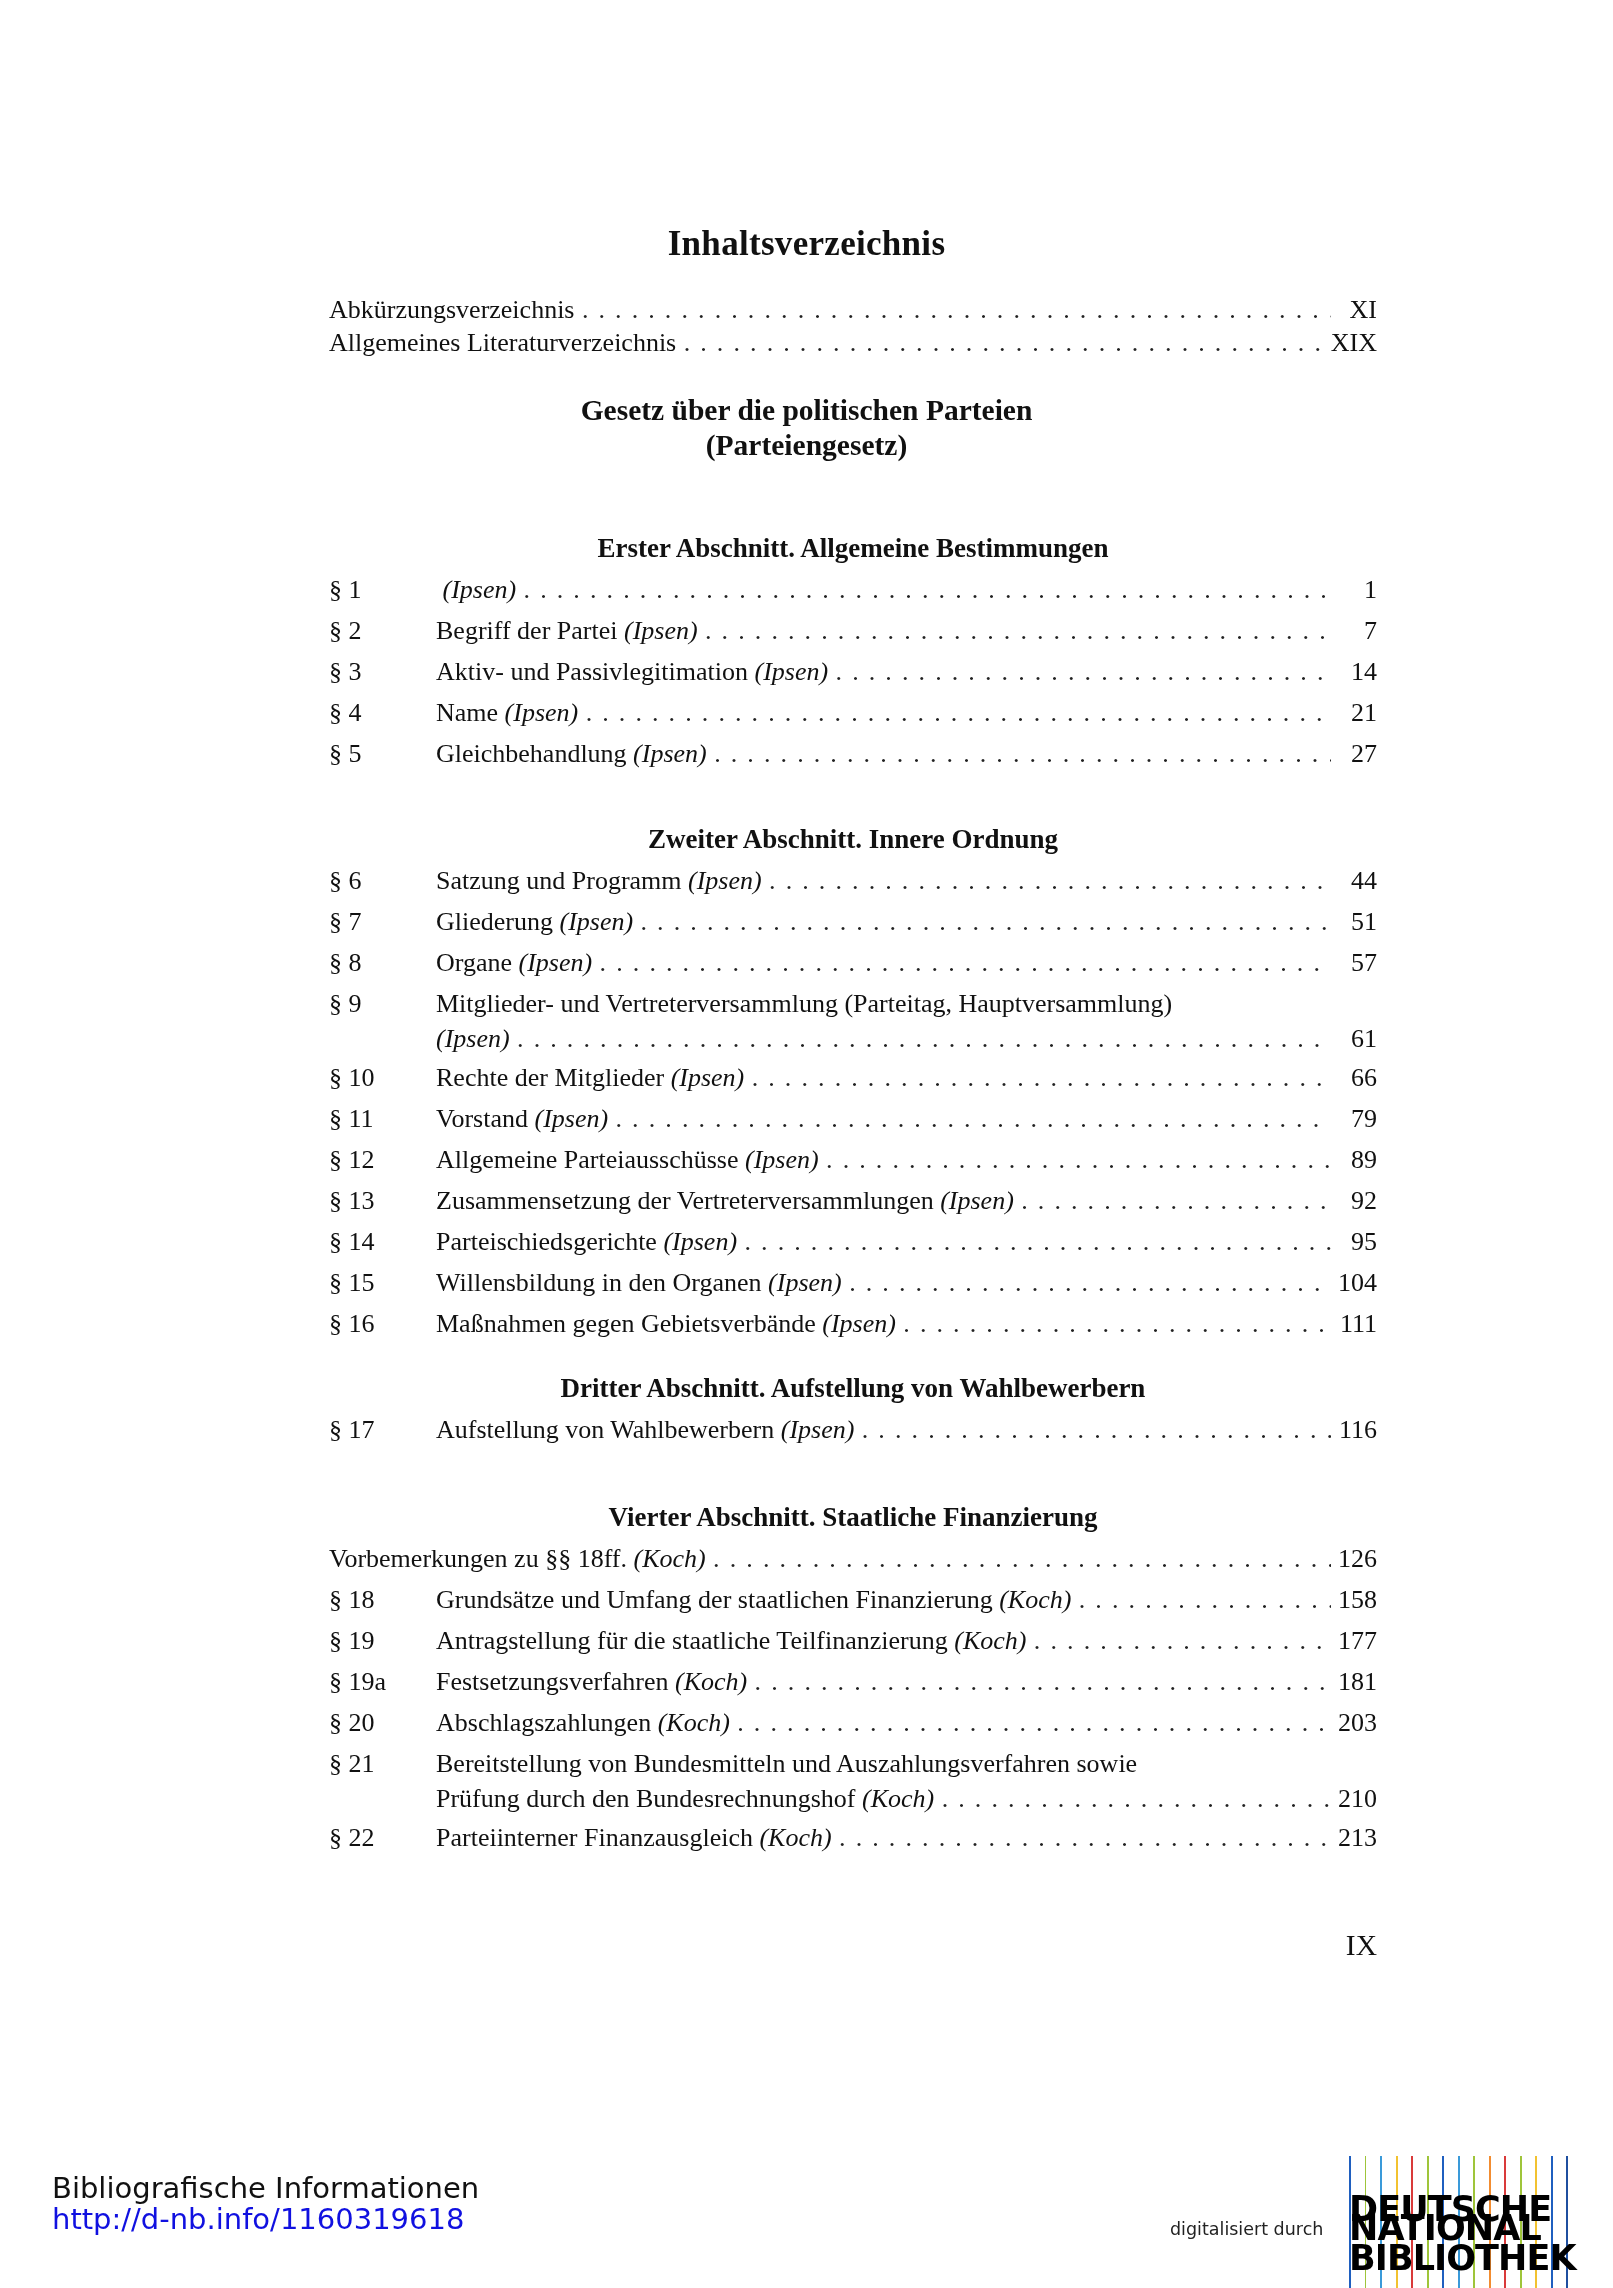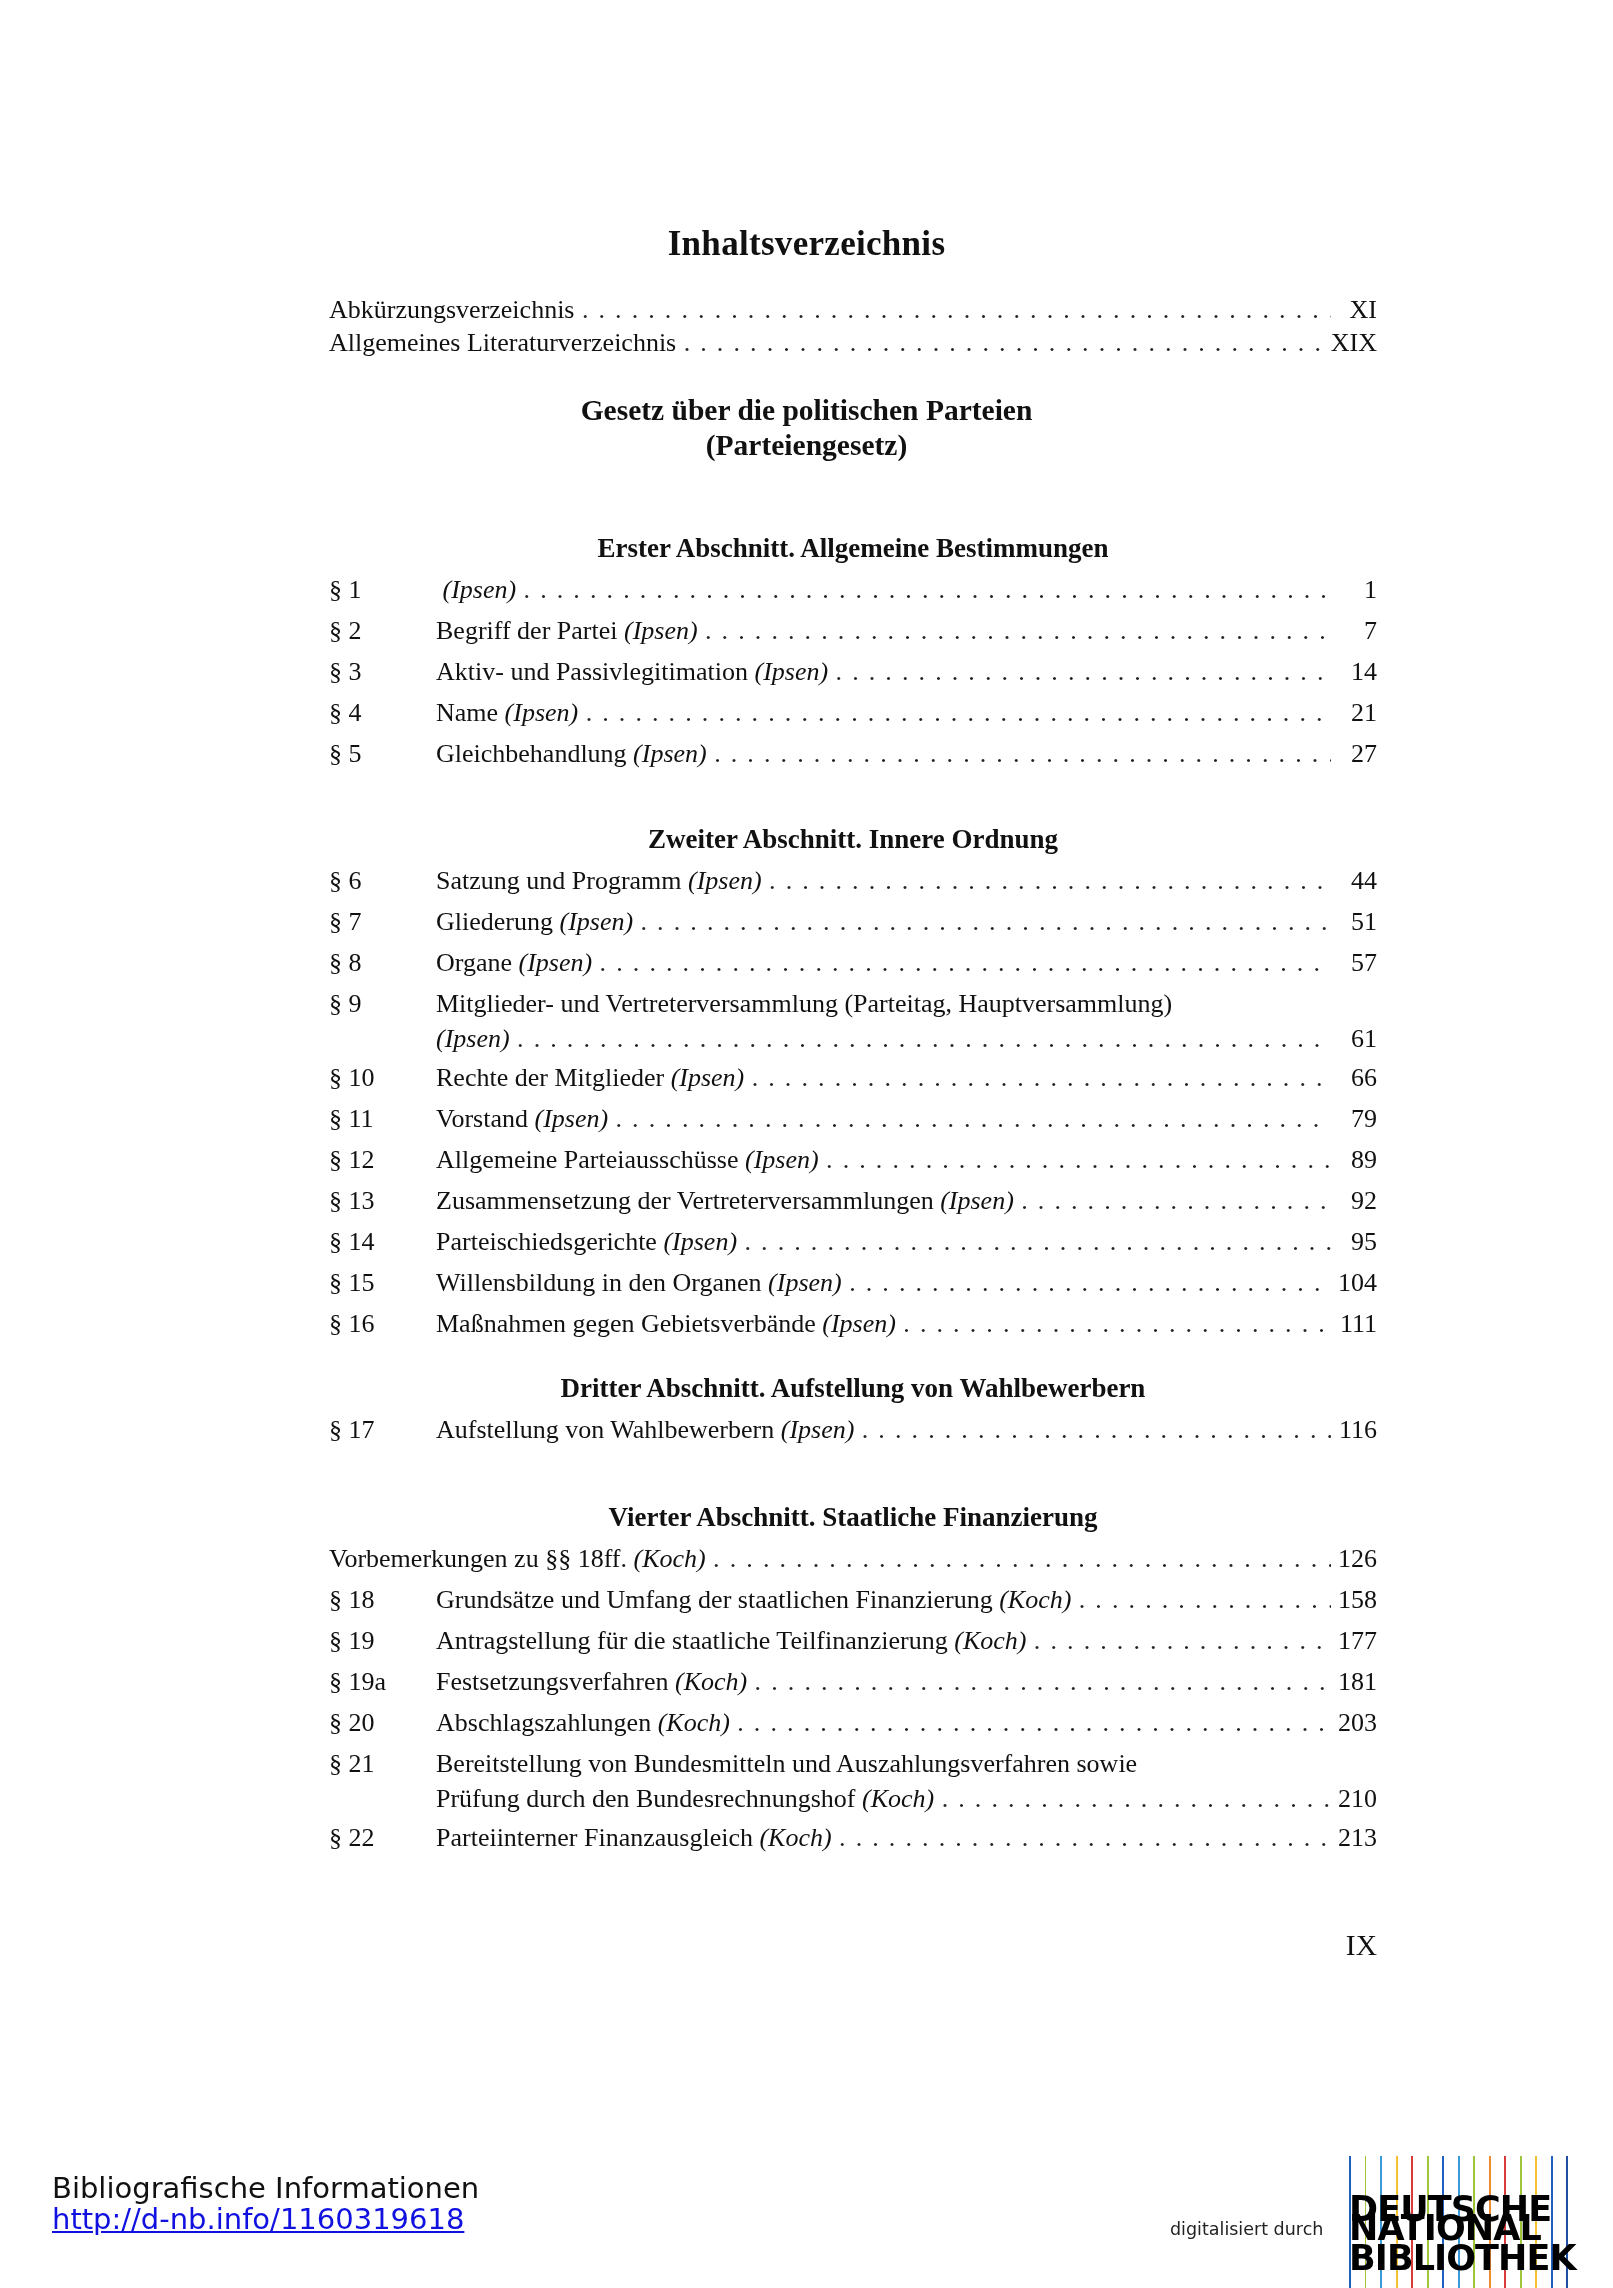--- a/index.html
+++ b/index.html
@@ -20,21 +20,21 @@
   .leader { flex: 1 1 auto; overflow: hidden; white-space: nowrap; letter-spacing: 6.5px; padding-left: 7.4px; padding-right: 7.4px; color: #222; }
   .leader::before { content: ". . . . . . . . . . . . . . . . . . . . . . . . . . . . . . . . . . . . . . . . . . . . . . . . . . . . . . . . . . . . . . . . . . . . . . . . . . . . . . . . ."; letter-spacing: 1.8px; }
   .page { flex: 0 0 auto; min-width: 46px; text-align: right; white-space: nowrap; }
 
   .section-head { text-align: center; font-weight: bold; font-size: 27px; height: 41px; line-height: 41px; }
   .law-title { position: absolute; left: 0; width: 100%; top: 393px; text-align: center; font-family: "Liberation Serif", serif; font-weight: bold; font-size: 29.5px; line-height: 35px; }
 
   #folio { position: absolute; top: 1929px; left: 1311px; width: 66px; text-align: right; font-family: "Liberation Serif", serif; font-size: 29.5px; }
 
   #bib-info { position: absolute; left: 52px; top: 2173px; font-family: "DejaVu Sans", sans-serif; font-size: 29px; line-height: 31px; color: #111; }
-  #bib-link { color: #1010e0; text-decoration: underline; }
+  #bib-link { color: #1010e0; }
 
   #dnb-credit { position: absolute; left: 1170px; top: 2219px; font-family: "DejaVu Sans", sans-serif; font-size: 17.5px; color: #222; }
   #dnb-logo { position: absolute; left: 1349px; top: 2156px; width: 222px; height: 133px; }
   .stripe { position: absolute; top: 0; width: 1.8px; height: 133px; }
   .logo-text { position: absolute; left: 0; font-family: "DejaVu Sans", sans-serif; font-weight: bold; font-size: 35px; line-height: 31px; letter-spacing: -0.9px; color: #000; }
 </style>
 </head>
 <body>
 
 <h1 id="page-title">Inhaltsverzeichnis</h1>

